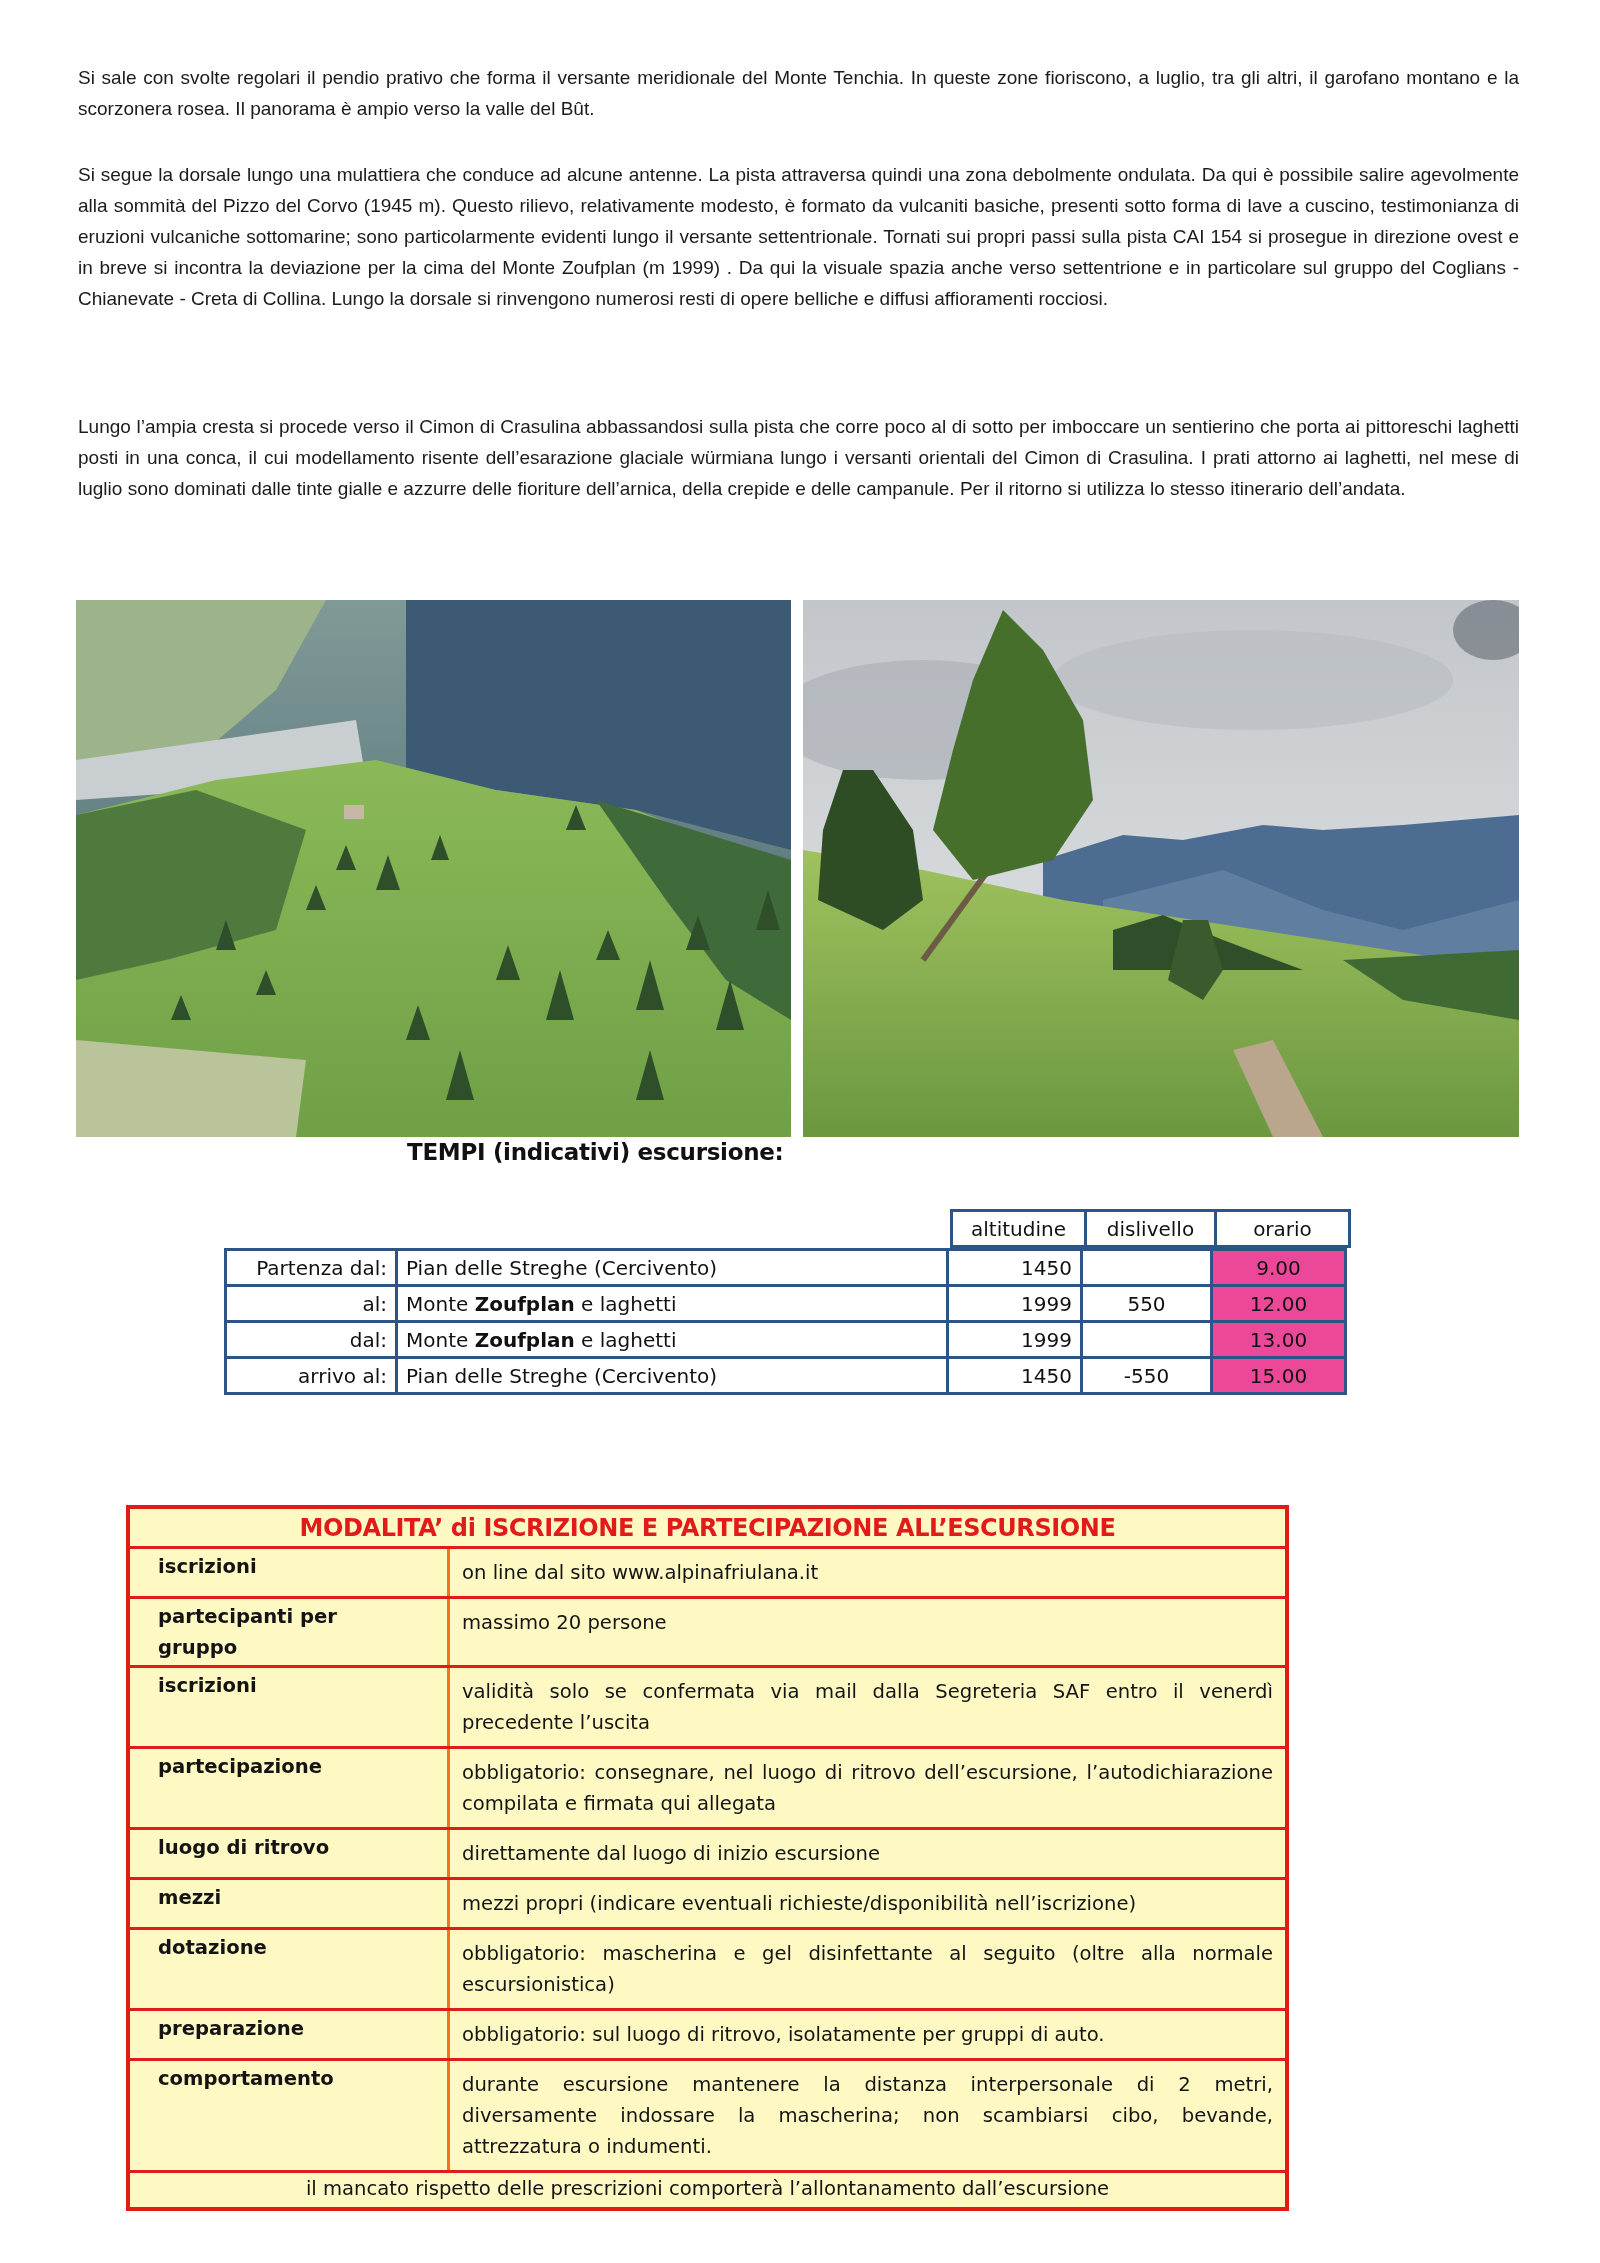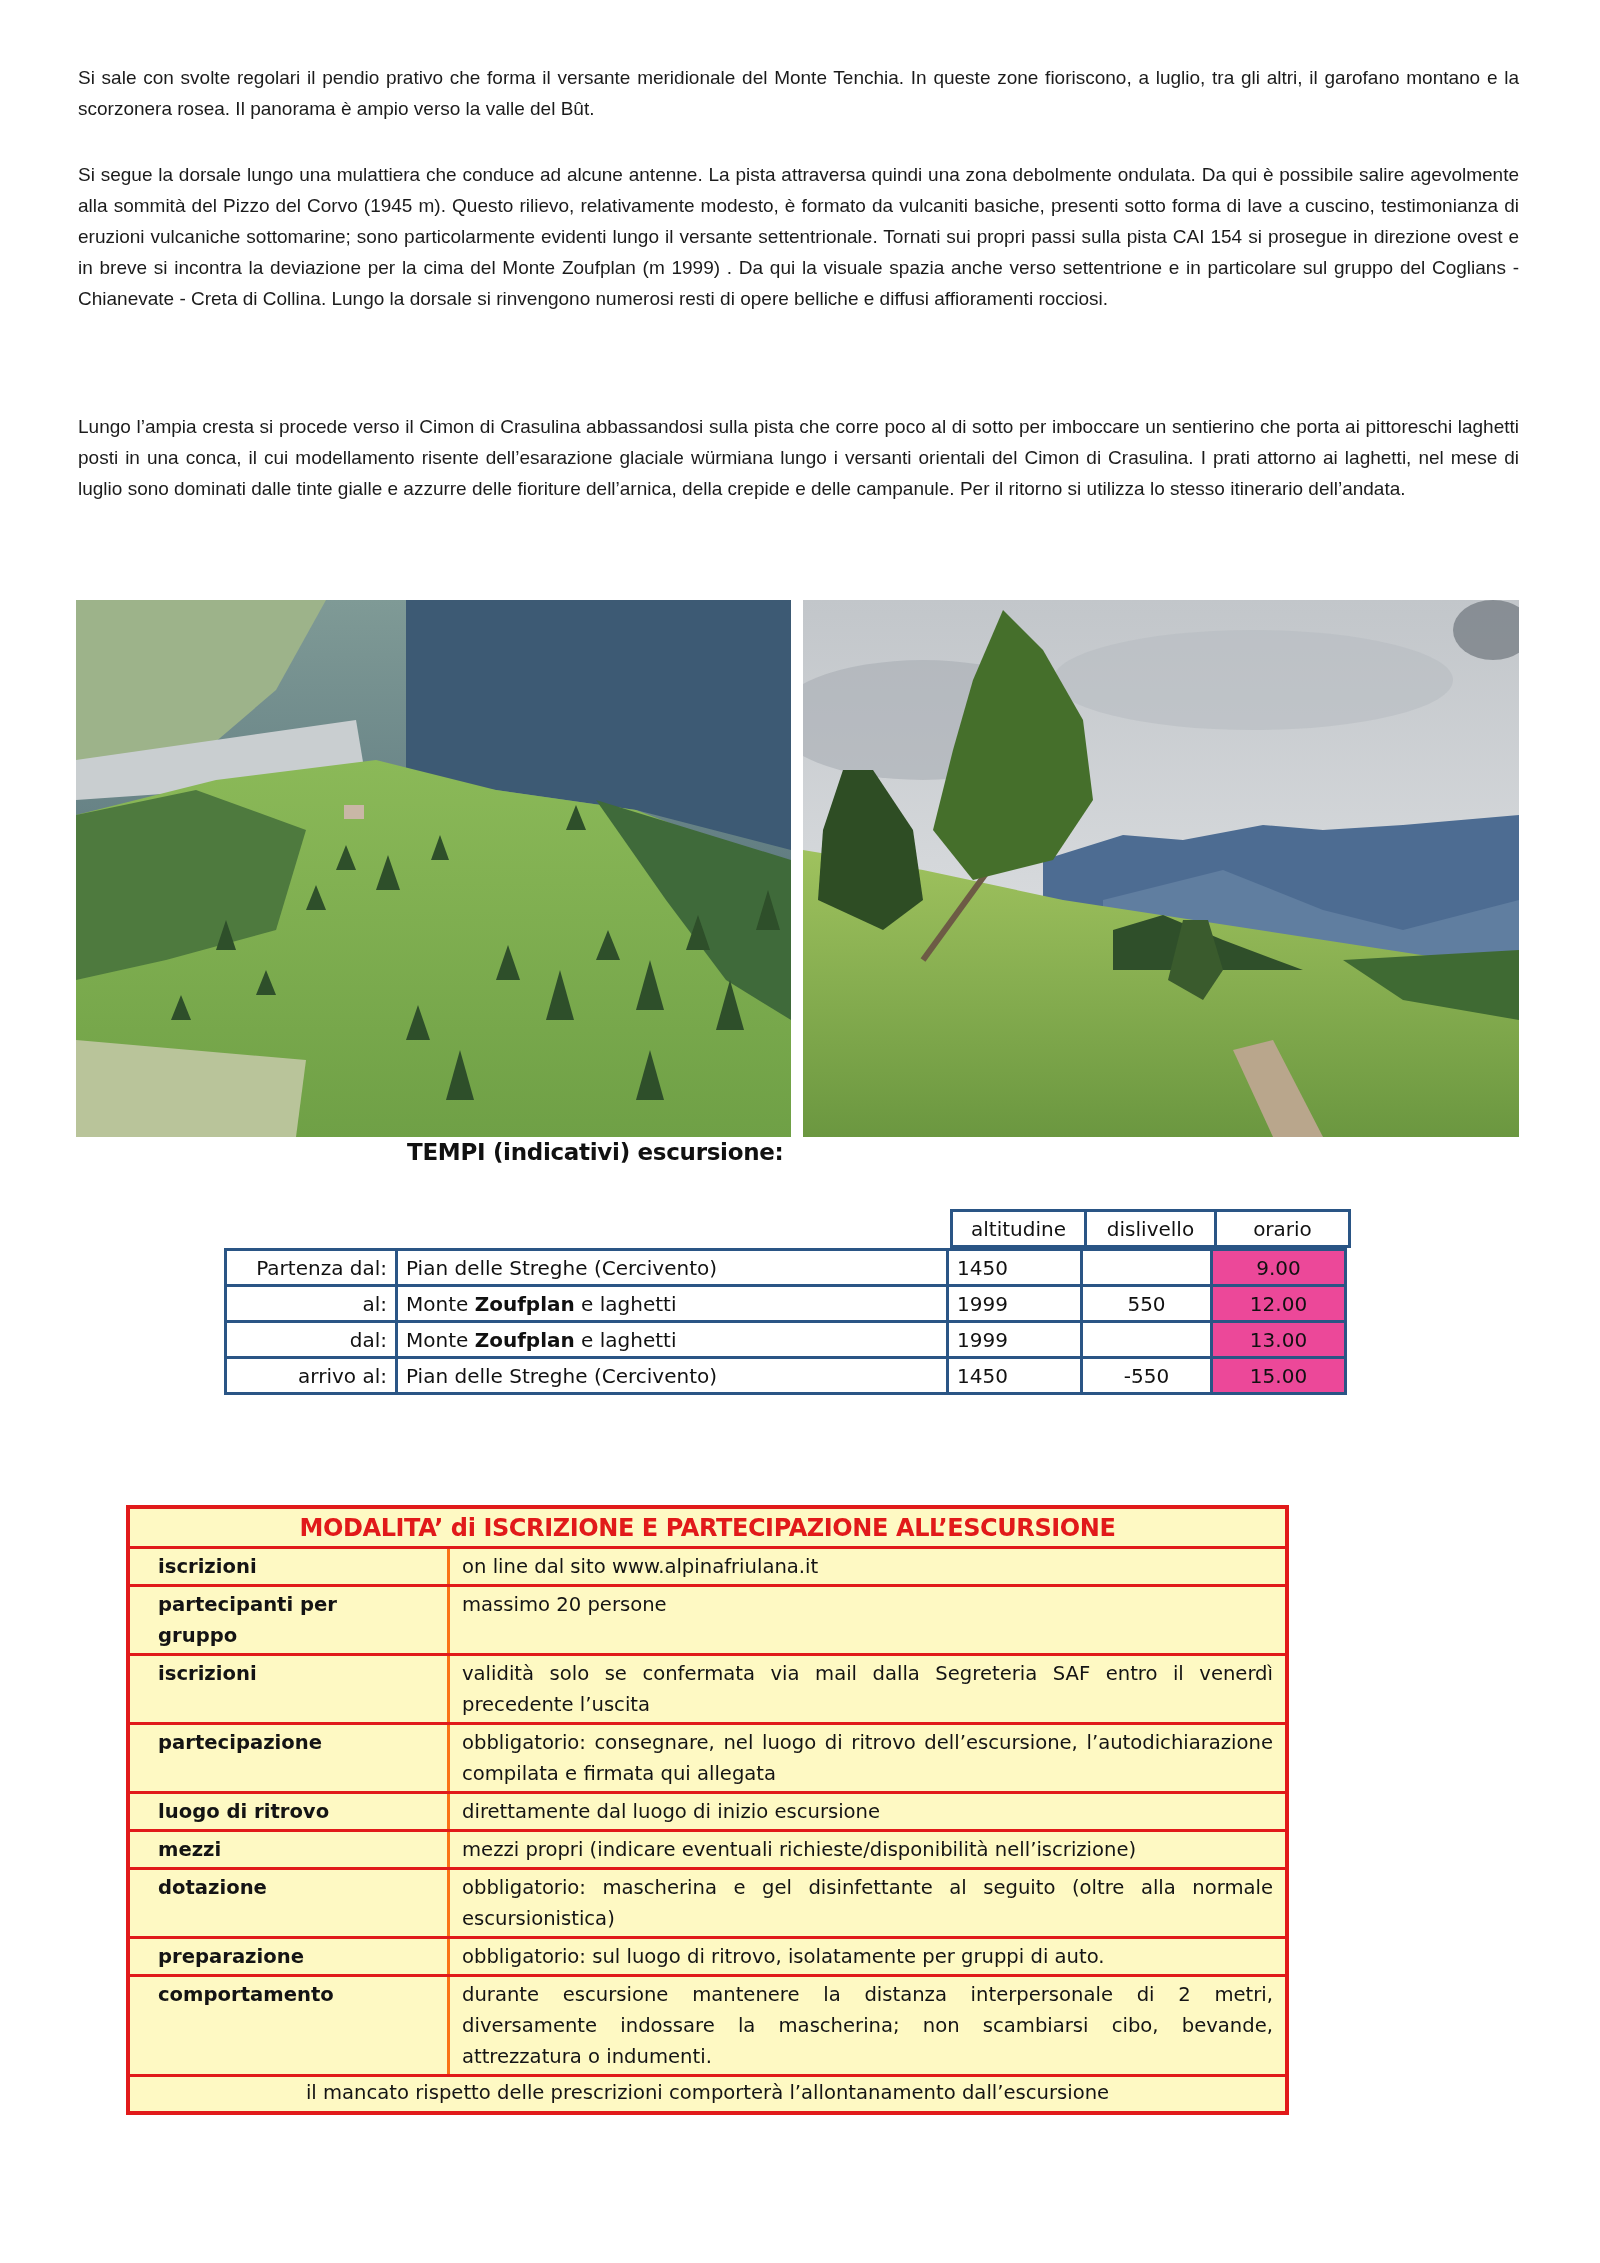--- a/index.html
+++ b/index.html
@@ -15,30 +15,30 @@
   .photo-left { left: 76px; width: 715px; }
   .photo-right { left: 803px; width: 716px; }
   .times-title { position: absolute; left: 183px; top: 1139px; font-family: "DejaVu Sans", sans-serif; font-weight: bold; font-size: 23px; color: #111; letter-spacing: -0.3px; }
   table.tt { border-collapse: collapse; position: absolute; font-family: "DejaVu Sans", sans-serif; font-size: 20px; color: #111; }
   table.tt td { border: 3px solid #2a5585; height: 33px; padding: 0 8px; white-space: nowrap; }
   .tt-head { left: 950px; top: 1209px; }
   .tt-head td { text-align: center; height: 34px; font-size: 20px; }
   .tt-body { left: 224px; top: 1248px; }
   .tt-body td.lbl { text-align: right; width: 152px; }
   .tt-body td.place { width: 532px; }
-  .tt-body td.num { text-align: left; width: 115px; }
+  .tt-body td.num { text-align: right; width: 115px; }
   .tt-body td.num2 { text-align: center; width: 111px; }
   .tt-body td.time { text-align: center; width: 115px; background: #ec4899; }
 
   
   .mod { position: absolute; left: 98px; top: 1505px; width: 1163px; border: 4px solid #e11a1a; background: #fef9c3; font-family: "DejaVu Sans", sans-serif; font-size: 19.6px; color: #141414; box-sizing: border-box; margin-left: 28px; }
   .mod-title { text-align: center; color: #e11a1a; font-weight: bold; font-size: 24px; height: 37px; line-height: 38px; border-bottom: 3px solid #e11a1a; letter-spacing: -0.4px; }
   .mod-row { display: flex; border-bottom: 3px solid #e11a1a; }
   .mod-row .k { width: 320px; flex: none; padding: 2px 28px; font-weight: bold; border-right: 3px solid #f97316; line-height: 31px; box-sizing: border-box; }
-  .mod-row .v { flex: 1; padding: 2px 12px; line-height: 31px; text-align: justify; }
+  .mod-row .v { flex: 1; padding: 8px 12px; line-height: 31px; text-align: justify; }
   .mod-foot { text-align: center; line-height: 32px; height: 34px; }
 </style>
 </head>
 <body>
 
 <div class="prose p1">
     <p>Si sale con svolte regolari il pendio prativo che forma il versante meridionale del Monte Tenchia. In queste zone fioriscono, a luglio, tra gli altri, il garofano montano e la scorzonera rosea. Il panorama è ampio verso la valle del Bût.</p>
   </div>
 <div class="prose p2">
     <p>Si segue la dorsale lungo una mulattiera che conduce ad alcune antenne. La pista attraversa quindi una zona debolmente ondulata. Da qui è possibile salire agevolmente alla sommità del Pizzo del Corvo (1945 m). Questo rilievo, relativamente modesto, è formato da vulcaniti basiche, presenti sotto forma di lave a cuscino, testimonianza di eruzioni vulcaniche sottomarine; sono particolarmente evidenti lungo il versante settentrionale. Tornati sui propri passi sulla pista CAI 154 si prosegue in direzione ovest e in breve si incontra la deviazione per la cima del Monte Zoufplan (m 1999) . Da qui la visuale spazia anche verso settentrione e in particolare sul gruppo del Coglians - Chianevate - Creta di Collina. Lungo la dorsale si rinvengono numerosi resti di opere belliche e diffusi affioramenti rocciosi.</p>

